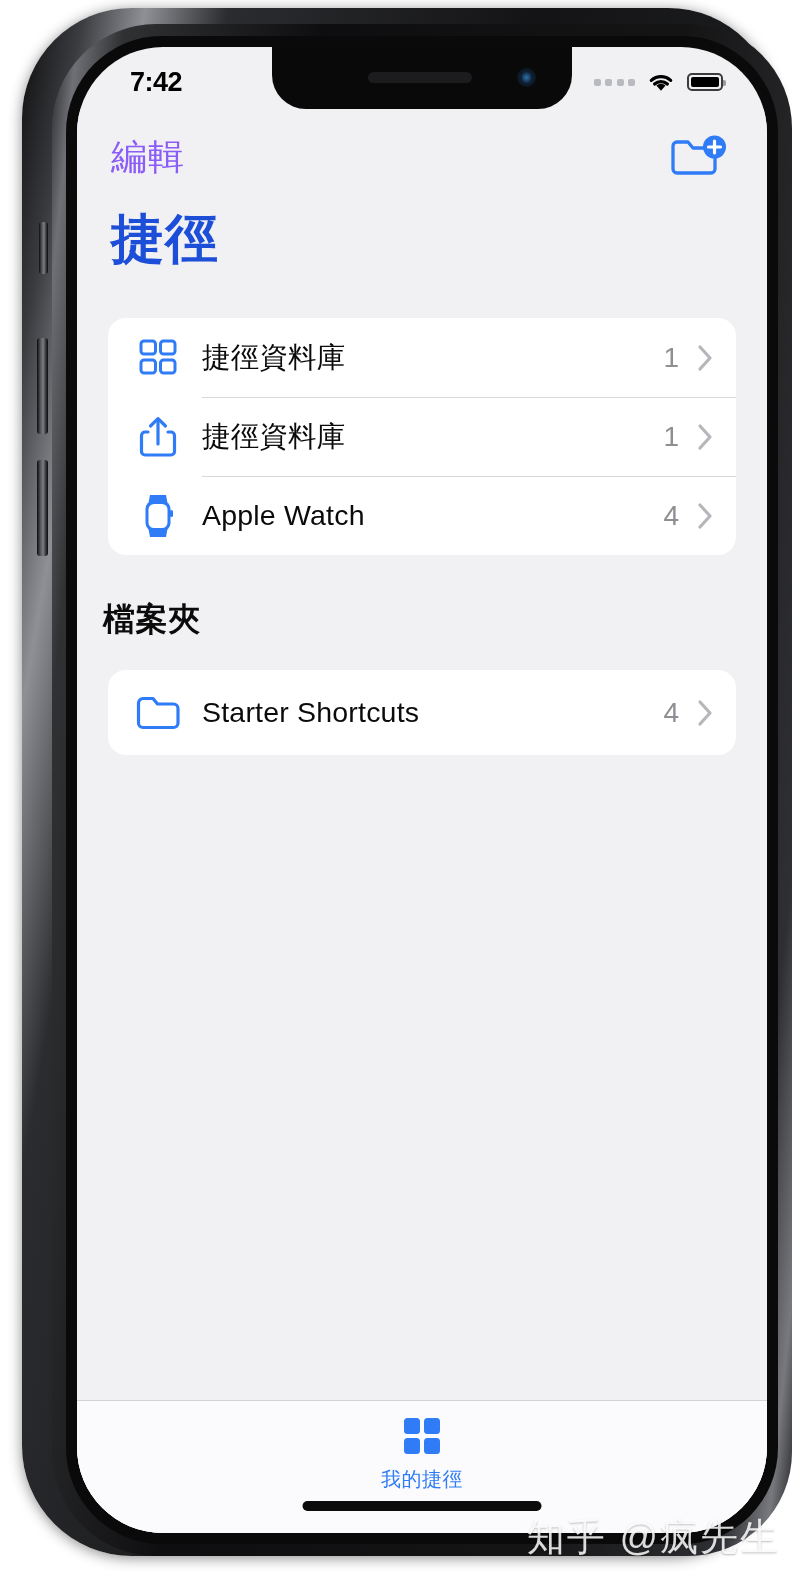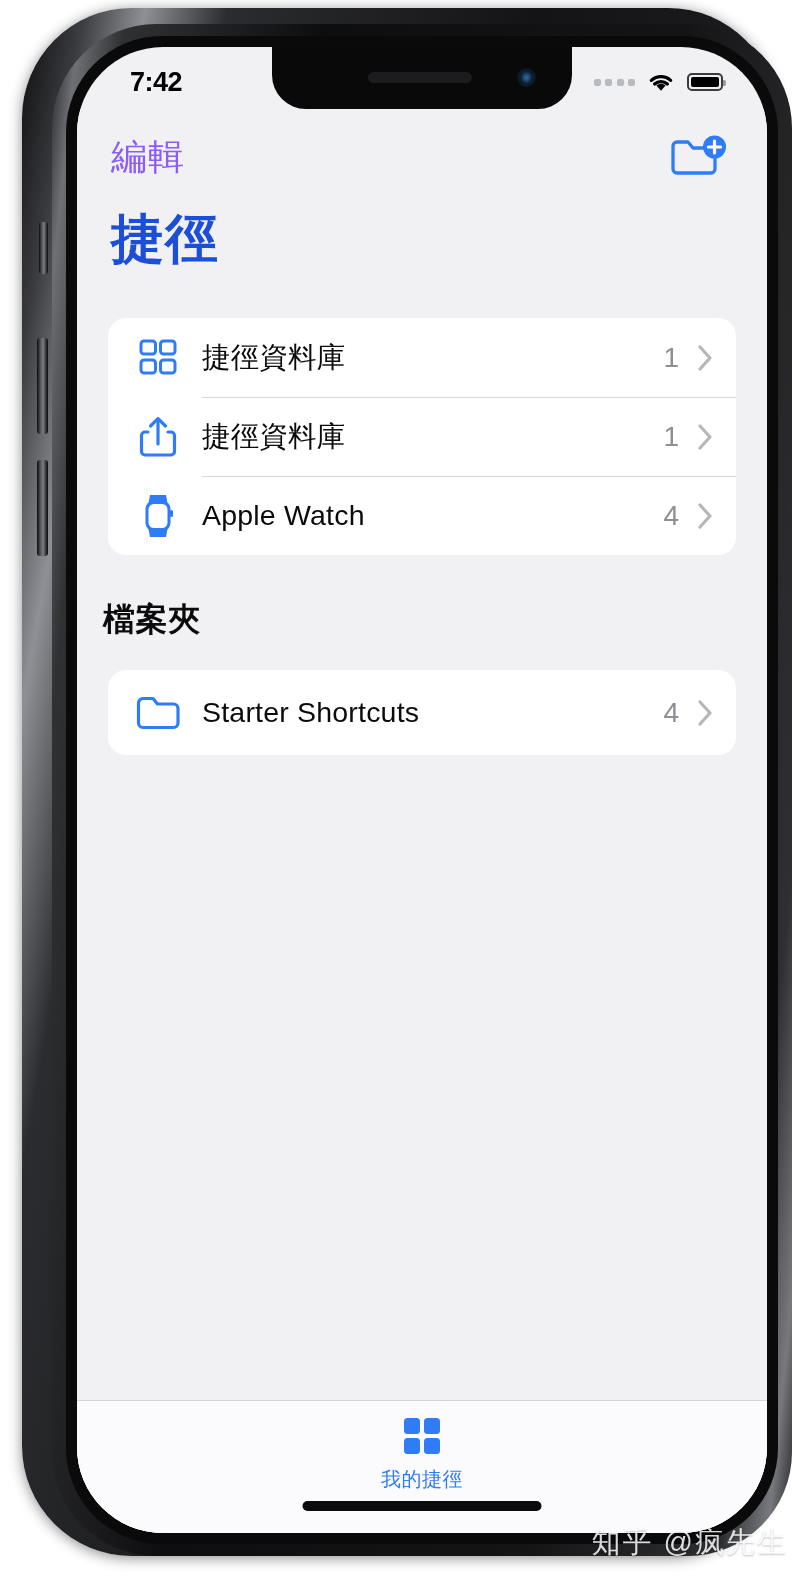--- a/index.html
+++ b/index.html
@@ -182,22 +182,22 @@
   .tab .tab-label { color: #8c8c92; }
 
   .home-ind {
     position: absolute; left: 50%; transform: translateX(-50%);
     bottom: 22px; width: 239px; height: 10px; border-radius: 6px;
     background: #0b0b0c; z-index: 25;
   }
 
   
   .zhihu {
-    position: absolute; right: 12px; bottom: 16px;
-    font-size: 29px; color: rgba(255,255,255,0.85);
+    position: absolute; right: 20px; bottom: 16px;
+    font-size: 38px; color: rgba(255,255,255,0.85);
     letter-spacing: 2px; white-space: nowrap; z-index: 60;
     text-shadow: 0 1px 2px rgba(0,0,0,0.25);
   }
 </style>
 </head>
 <body>
 
 <div id="root">
 
   <div class="device-outer">

